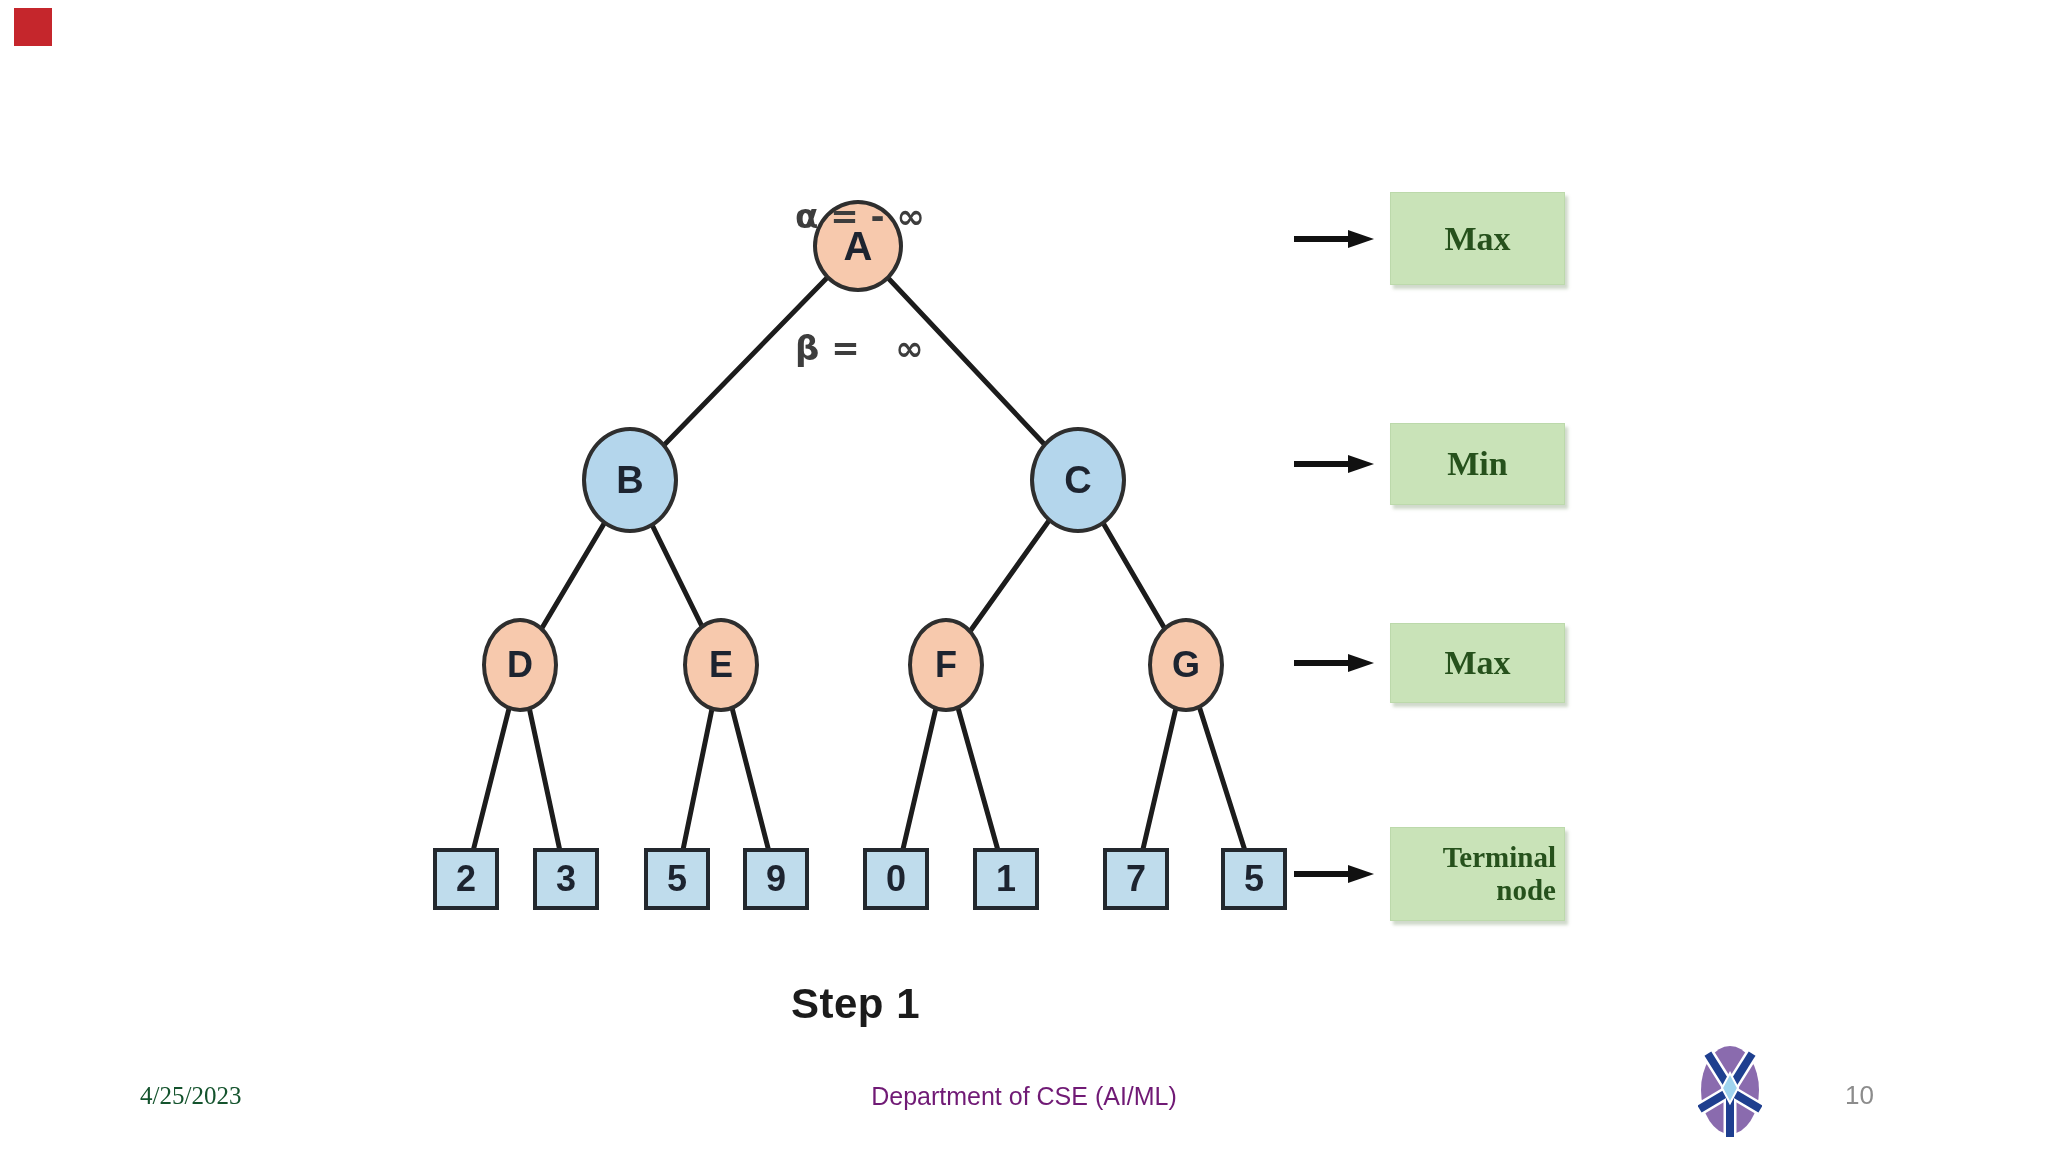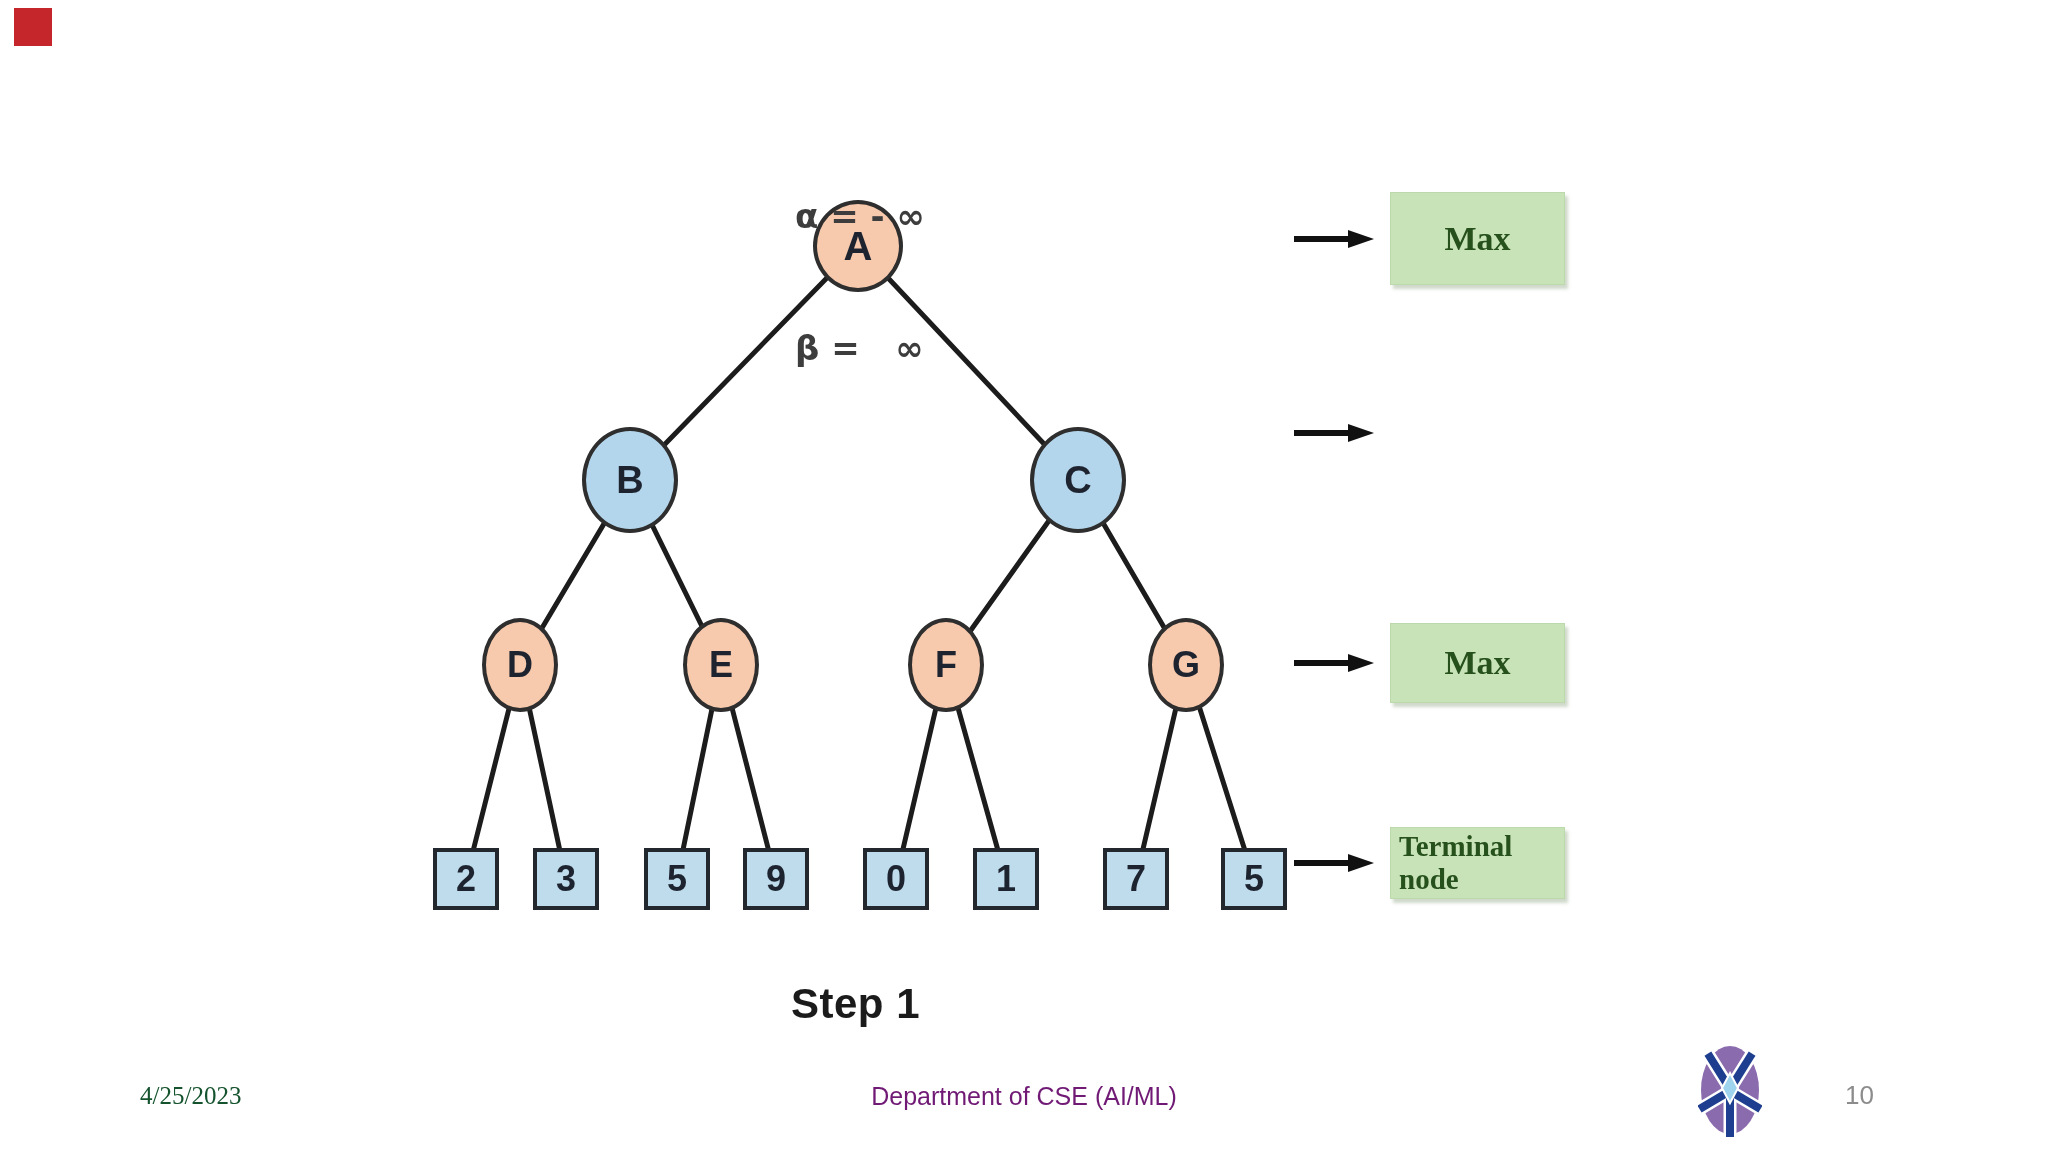--- a/index.html
+++ b/index.html
@@ -52,28 +52,28 @@
 
   
   .legend-row{
     position:absolute;left:1292px;display:flex;align-items:center;z-index:2;
   }
   .legend-arrow{flex:0 0 auto;margin-right:14px;display:block;}
   .legend-box{
     width:175px;box-sizing:border-box;
     background:#c9e3b8;border:1px solid #bcd9ab;
     box-shadow:3px 4px 3px rgba(150,170,140,0.45);
-    display:flex;align-items:center;justify-content:center;text-align:left;
+    display:flex;align-items:center;justify-content:center;text-align:right;
     font-family:"Liberation Serif", serif;font-weight:bold;color:#26511c;
     font-size:34px;line-height:1.15;padding:4px 8px;
   }
   #legend-row-0{top:192px;}  #legend-row-0 .legend-box{height:93px;}
   #legend-row-1{top:423px;}  #legend-row-1 .legend-box{height:82px;}
   #legend-row-2{top:623px;}  #legend-row-2 .legend-box{height:80px;}
-  #legend-row-3{top:827px;}  #legend-row-3 .legend-box{height:72px;font-size:29px;}
+  #legend-row-3{top:827px;}  #legend-row-3 .legend-box{height:94px;font-size:29px;}
 
   
   .step-caption{
     position:absolute;left:690px;top:980px;width:230px;text-align:right;z-index:2;
     font-size:42px;font-weight:800;color:#1b1b1b;letter-spacing:0.5px;
   }
 
   
   .footer-date{position:absolute;left:140px;top:1082px;font-size:25px;color:#14532d;z-index:2;font-family:Liberation Serif, serif;}
   .footer-center{position:absolute;left:0;top:1082px;width:2048px;text-align:center;font-size:25px;color:#701a75;z-index:2;}
@@ -128,20 +128,21 @@
     <line x1="2" y1="10" x2="58" y2="10" stroke="#111111" stroke-width="6"></line>
     <polygon points="56,1 82,10 56,19" fill="#111111"></polygon>
   </svg>
   <div class="legend-box">Max</div>
 </div>
 <div id="legend-row-1" class="legend-row">
   <svg class="legend-arrow" width="84" height="20" viewBox="0 0 84 20">
     <line x1="2" y1="10" x2="58" y2="10" stroke="#111111" stroke-width="6"></line>
     <polygon points="56,1 82,10 56,19" fill="#111111"></polygon>
   </svg>
+  <div class="legend-box">Min</div>
 </div>
 <div id="legend-row-2" class="legend-row">
   <svg class="legend-arrow" width="84" height="20" viewBox="0 0 84 20">
     <line x1="2" y1="10" x2="58" y2="10" stroke="#111111" stroke-width="6"></line>
     <polygon points="56,1 82,10 56,19" fill="#111111"></polygon>
   </svg>
   <div class="legend-box">Max</div>
 </div>
 <div id="legend-row-3" class="legend-row">
   <svg class="legend-arrow" width="84" height="20" viewBox="0 0 84 20">

